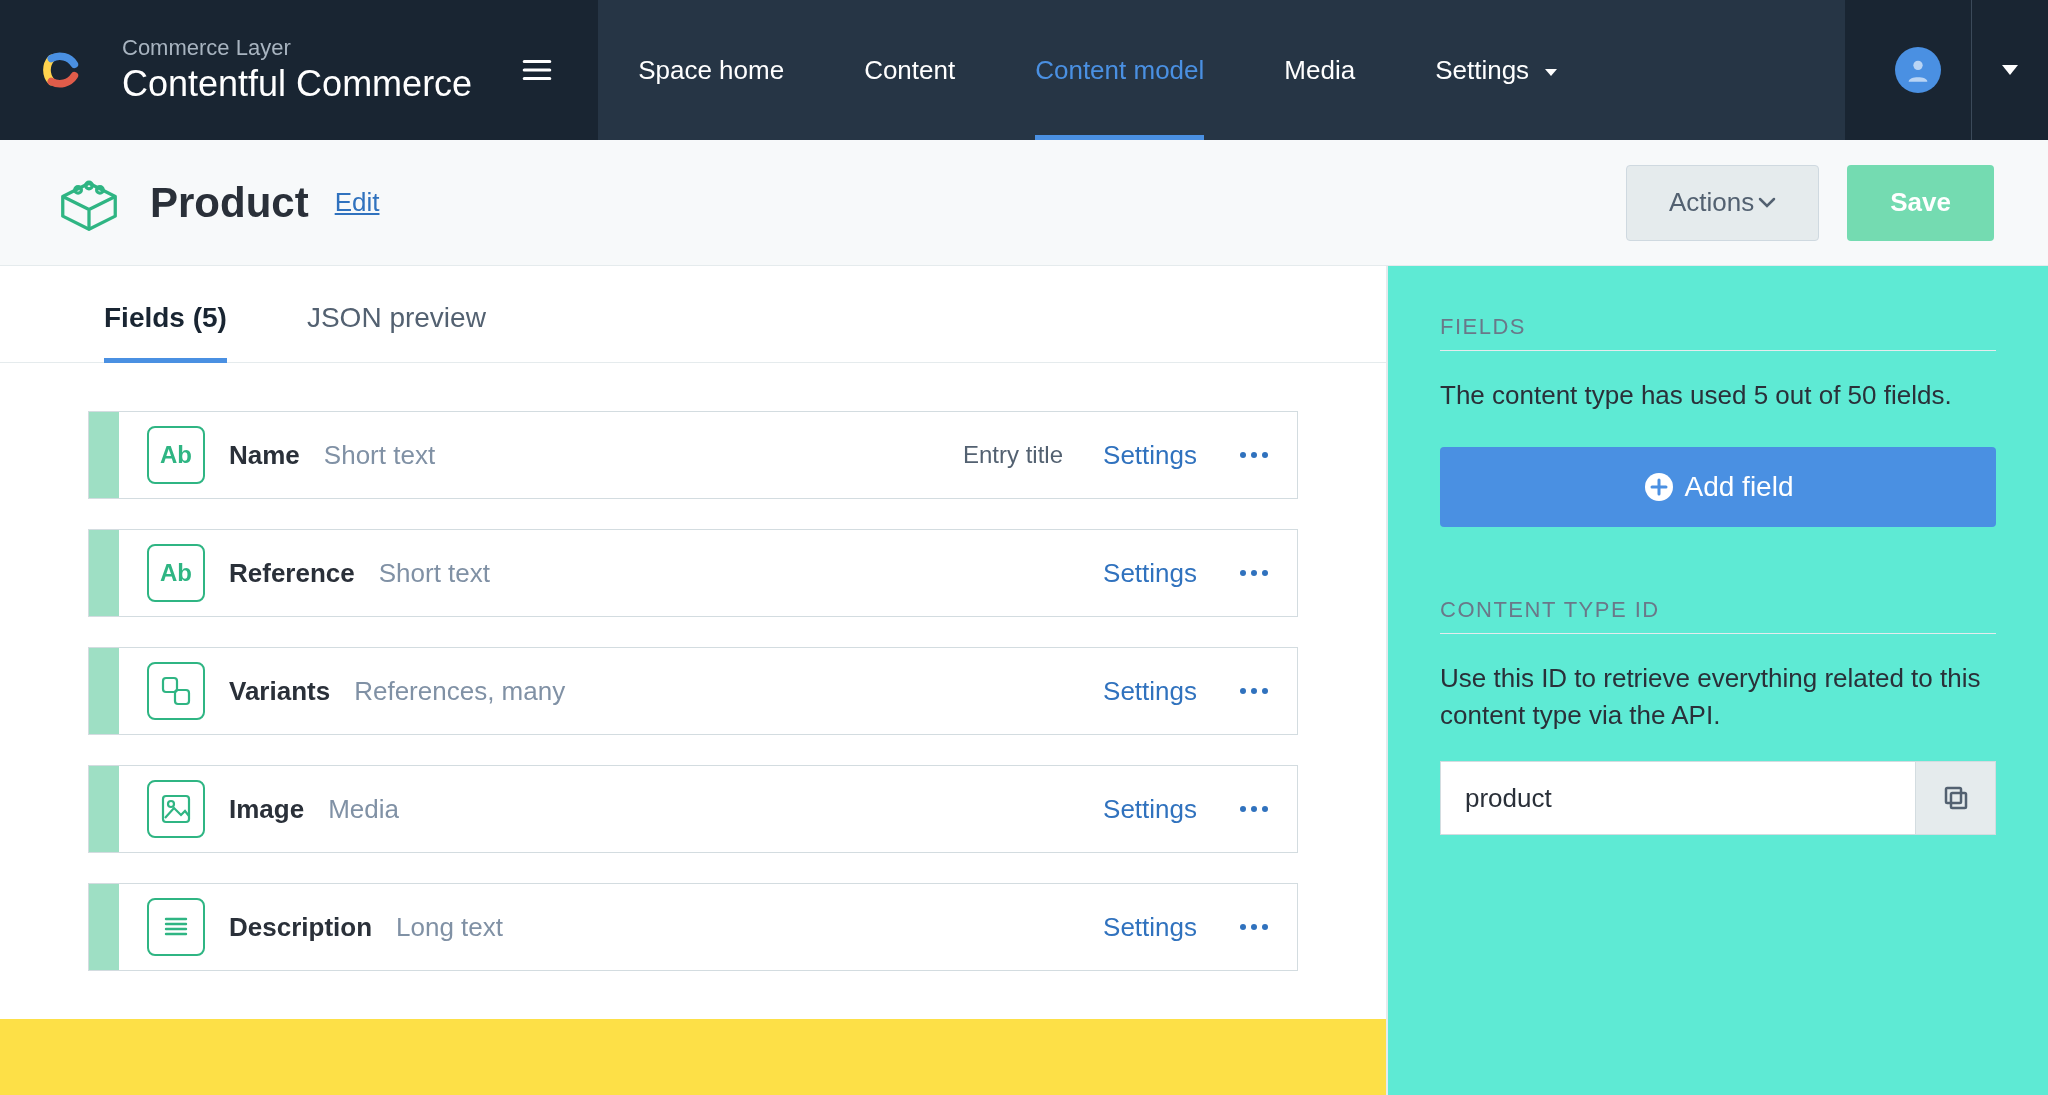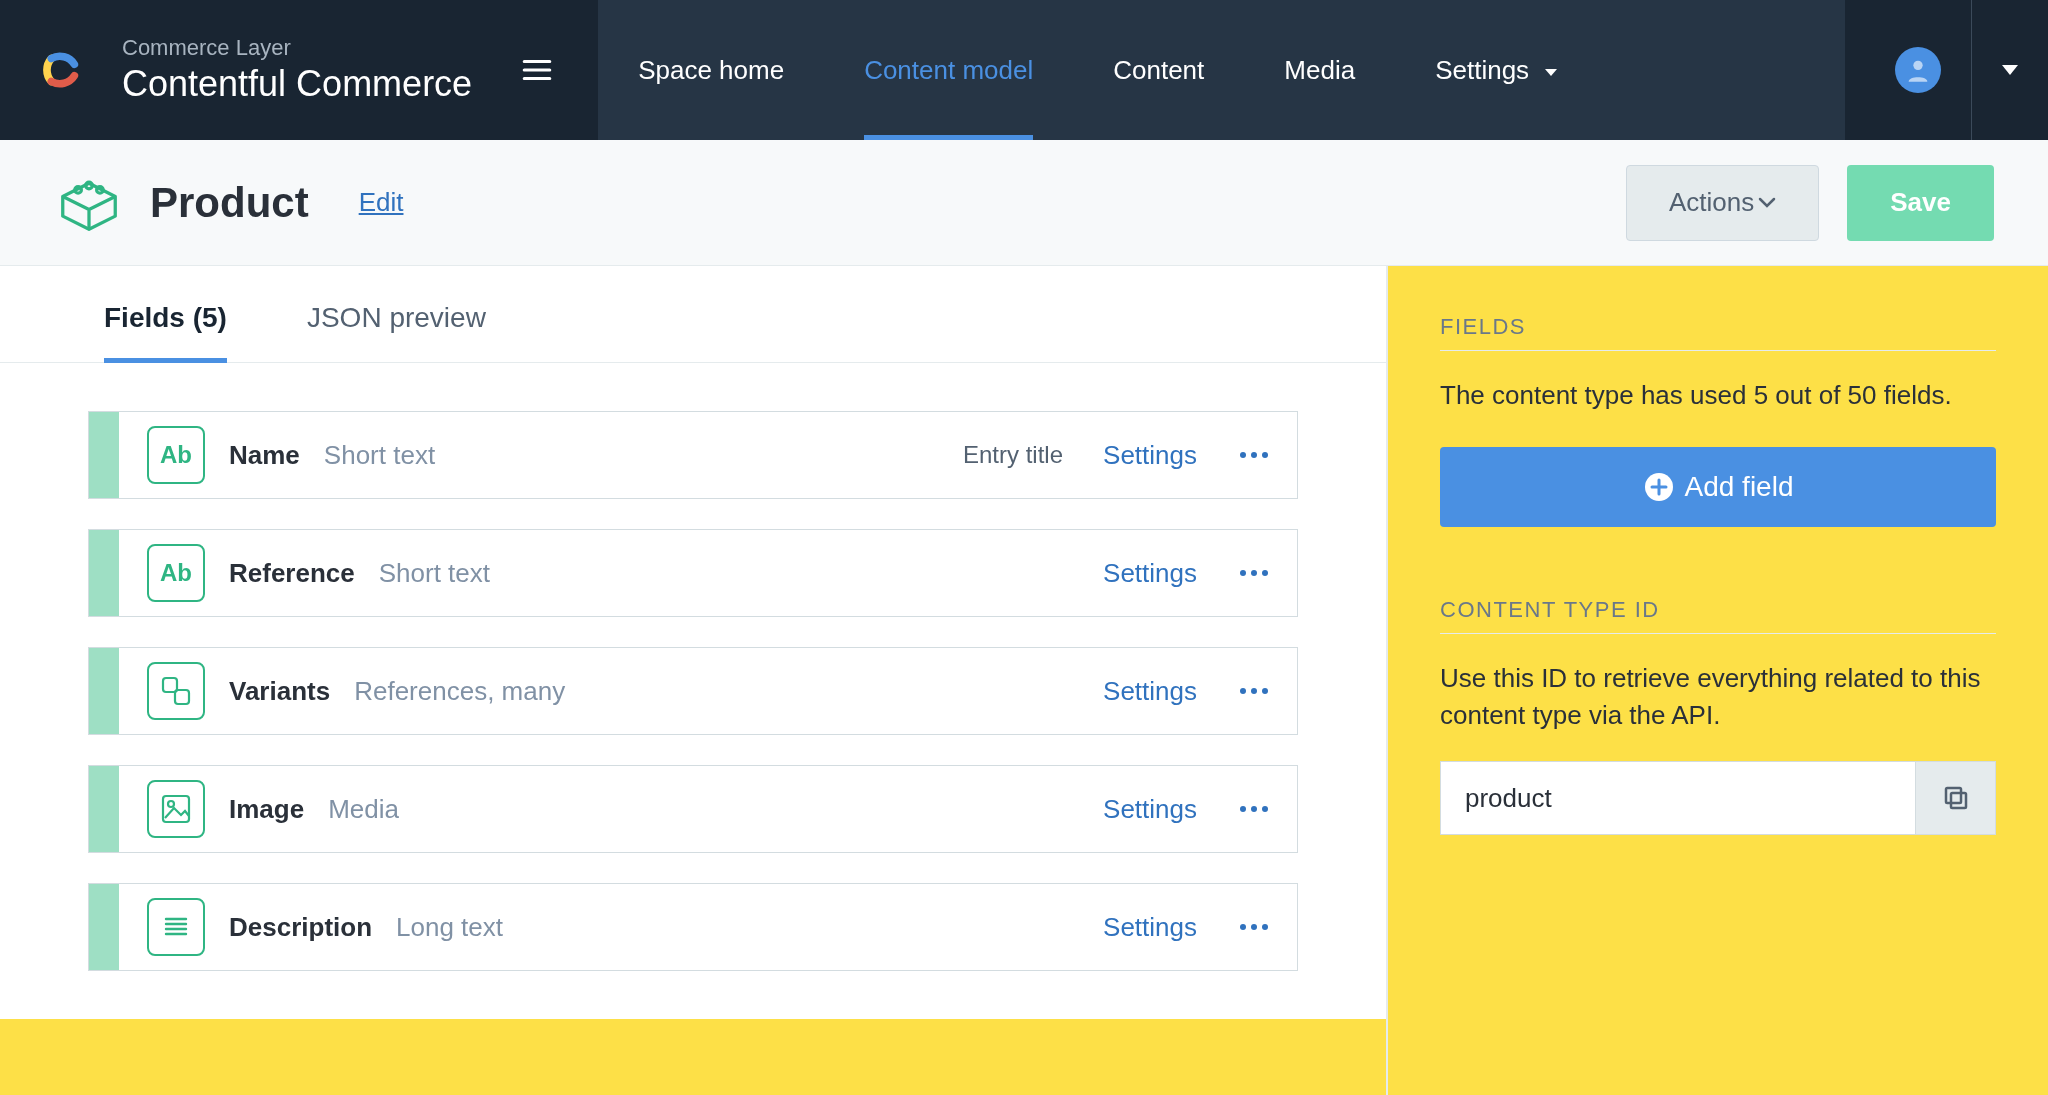--- a/index.html
+++ b/index.html
@@ -79,21 +79,21 @@
   .subheader {
     display:flex; align-items:center;
     background:#f7f9fa;
     border-bottom:1px solid #e5ebed;
     height: 126px;
     padding: 0 54px;
   }
   .subheader-left { display:flex; align-items:center; gap: 26px; }
   .ct-icon { width:70px; height:70px; }
   .ct-title { font-size: 42px; font-weight: 700; color:#2a3039; }
-  .edit-link { font-size: 26px; color:#3072be; text-decoration: underline; cursor:pointer; margin-left:24px;}
+  .edit-link { font-size: 26px; color:#3072be; text-decoration: underline; cursor:pointer; margin-left:0;}
   .subheader-right { margin-left:auto; display:flex; gap:28px; }
   .btn {
     display:flex; align-items:center; justify-content:center;
     height:76px; padding: 0 42px;
     font-size:26px; border-radius:4px;
     cursor:pointer; border:1px solid transparent;
   }
   .btn-actions {
     background:#e5ebed; color:#536171; border-color:#cfd9e0;
     gap:4px;
@@ -107,21 +107,21 @@
     height: calc(1095px - 140px - 126px);
   }
   .left-col {
     flex: 1;
     border-right: 2px solid #e5ebed;
     background: #fde047;
   }
   .right-col {
     width: 660px;
     padding: 48px 52px;
-    background:#fde047;
+    background:#5eead4;
   }
   
   .tabs {
     display:flex; gap: 80px;
     padding: 36px 104px 0;
     border-bottom:1px solid #e5ebed;
     background: #fff;
   }
   .tab {
     font-size: 28px;
@@ -213,25 +213,25 @@
       <svg viewBox="0 0 24 24">
           <path d="M3 6h18M3 12h18M3 18h18" stroke-width="2.2" stroke-linecap="round"></path>
         </svg>
     </div>
   </div>
 
   <div class="nav-items">
     <div class="nav-item">
         <span>Space home</span>
       </div>
+    <div class="nav-item">
+        <span>Content</span>
+      </div>
     <div class="nav-item active">
         <span>Content model</span>
-      </div>
-    <div class="nav-item">
-        <span>Content</span>
       </div>
     <div class="nav-item">
         <span>Media</span>
       </div>
     <div class="nav-item">
       <span>Settings</span>
       <span class="chev">
         <svg width="16" height="12" viewBox="0 0 16 12">
             <path d="M2 2 L8 9 L14 2" fill="#fff"></path>
           </svg>

